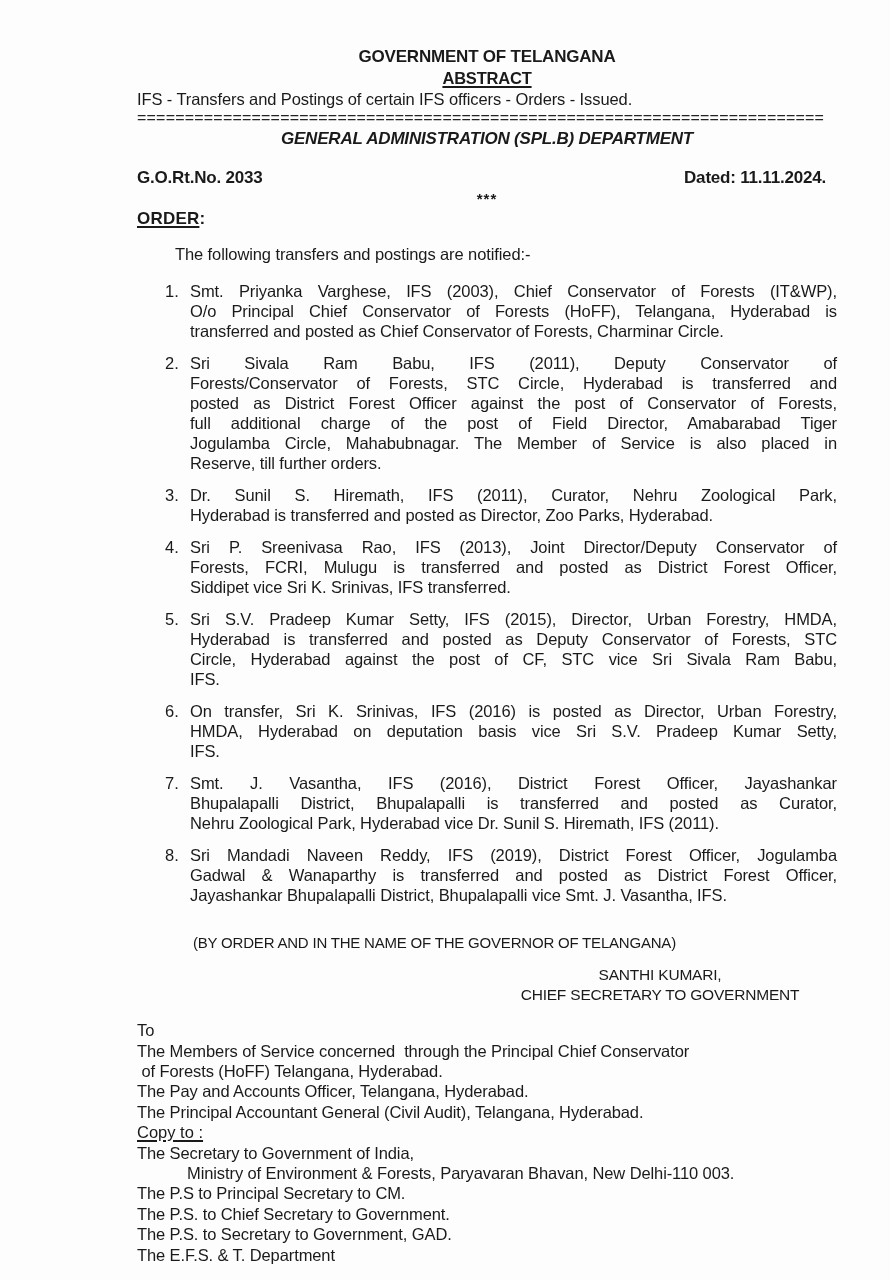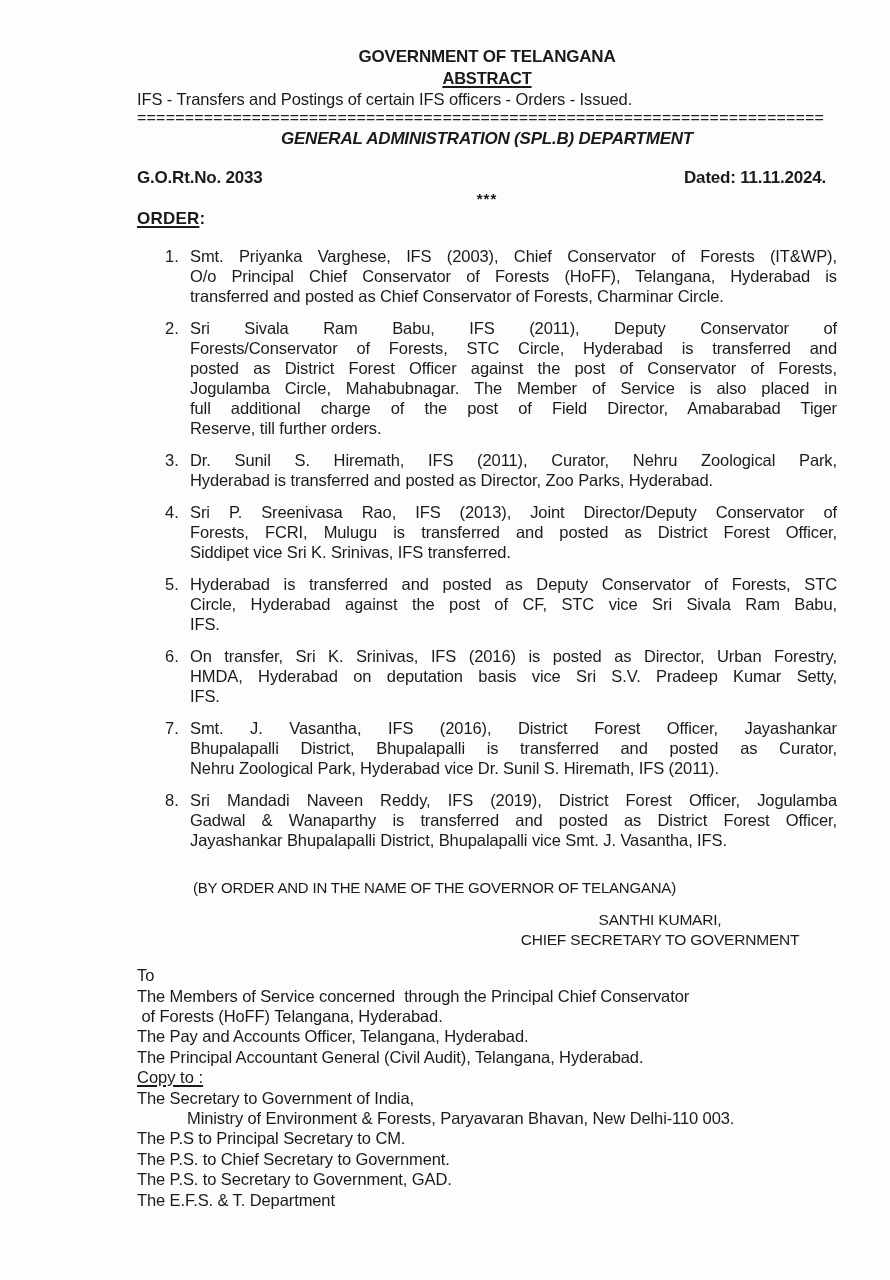--- a/index.html
+++ b/index.html
@@ -87,40 +87,41 @@
     <span>G.O.Rt.No. 2033</span>
     <span>Dated: 11.11.2024.</span>
   </div>
 
   <div class="stars center">***</div>
 
   <div class="order-head">
     <span class="underline">ORDER</span><span>:</span>
   </div>
 
+  <div class="intro">The following transfers and postings are notified:-</div>
 
   <ol class="orders">
 
       <li>
         <span class="onum">1.</span>
         <div class="olines">
           <div class="pline">Smt. Priyanka Varghese, IFS (2003), Chief Conservator of Forests (IT&amp;WP),</div>
           <div class="pline">O/o Principal Chief Conservator of Forests (HoFF), Telangana, Hyderabad is</div>
           <div class="pline last">transferred and posted as Chief Conservator of Forests, Charminar Circle.</div>
         </div>
       </li>
 
       <li>
         <span class="onum">2.</span>
         <div class="olines">
           <div class="pline">Sri Sivala Ram Babu, IFS (2011), Deputy Conservator of</div>
           <div class="pline">Forests/Conservator of Forests, STC Circle, Hyderabad is transferred and</div>
           <div class="pline">posted as District Forest Officer against the post of Conservator of Forests,</div>
+          <div class="pline">full additional charge of the post of Field Director, Amabarabad Tiger</div>
           <div class="pline">Jogulamba Circle, Mahabubnagar. The Member of Service is also placed in</div>
-          <div class="pline">full additional charge of the post of Field Director, Amabarabad Tiger</div>
           <div class="pline last">Reserve, till further orders.</div>
         </div>
       </li>
 
       <li>
         <span class="onum">3.</span>
         <div class="olines">
           <div class="pline">Dr. Sunil S. Hiremath, IFS (2011), Curator, Nehru Zoological Park,</div>
           <div class="pline last">Hyderabad is transferred and posted as Director, Zoo Parks, Hyderabad.</div>
         </div>
@@ -131,20 +132,21 @@
         <div class="olines">
           <div class="pline">Sri P. Sreenivasa Rao, IFS (2013), Joint Director/Deputy Conservator of</div>
           <div class="pline">Forests, FCRI, Mulugu is transferred and posted as District Forest Officer,</div>
           <div class="pline last">Siddipet vice Sri K. Srinivas, IFS transferred.</div>
         </div>
       </li>
 
       <li>
         <span class="onum">5.</span>
         <div class="olines">
+          <div class="pline">Sri S.V. Pradeep Kumar Setty, IFS (2015), Director, Urban Forestry, HMDA,</div>
           <div class="pline">Hyderabad is transferred and posted as Deputy Conservator of Forests, STC</div>
           <div class="pline">Circle, Hyderabad against the post of CF, STC vice Sri Sivala Ram Babu,</div>
           <div class="pline last">IFS.</div>
         </div>
       </li>
 
       <li>
         <span class="onum">6.</span>
         <div class="olines">
           <div class="pline">On transfer, Sri K. Srinivas, IFS (2016) is posted as Director, Urban Forestry,</div>

